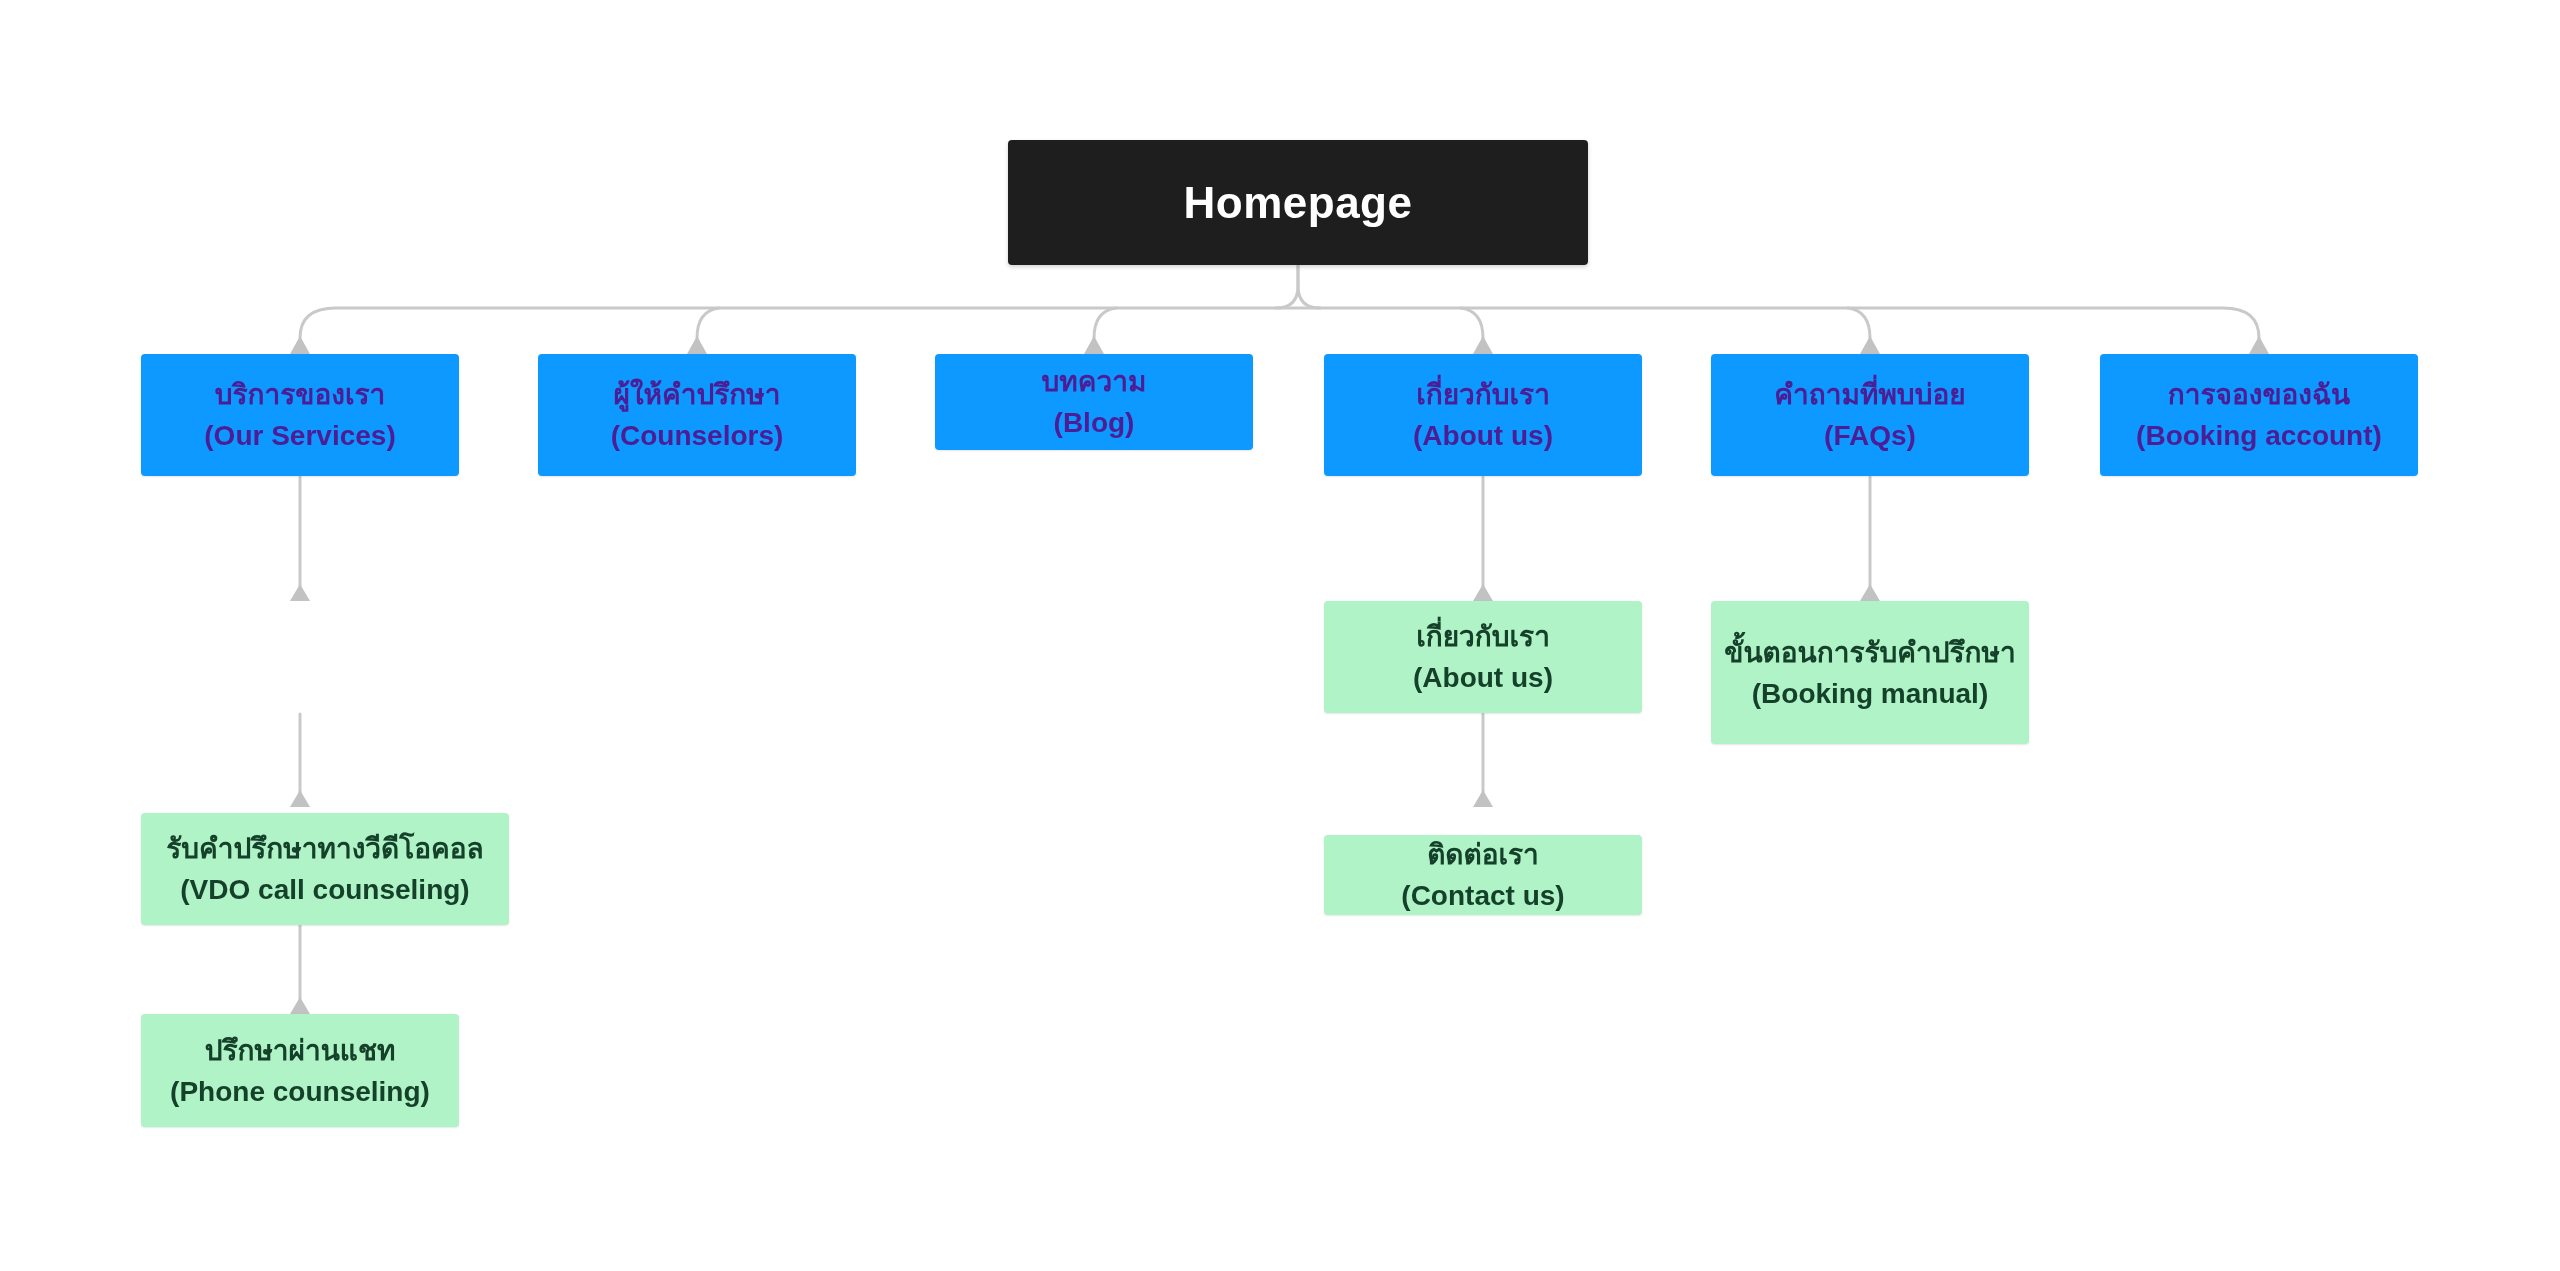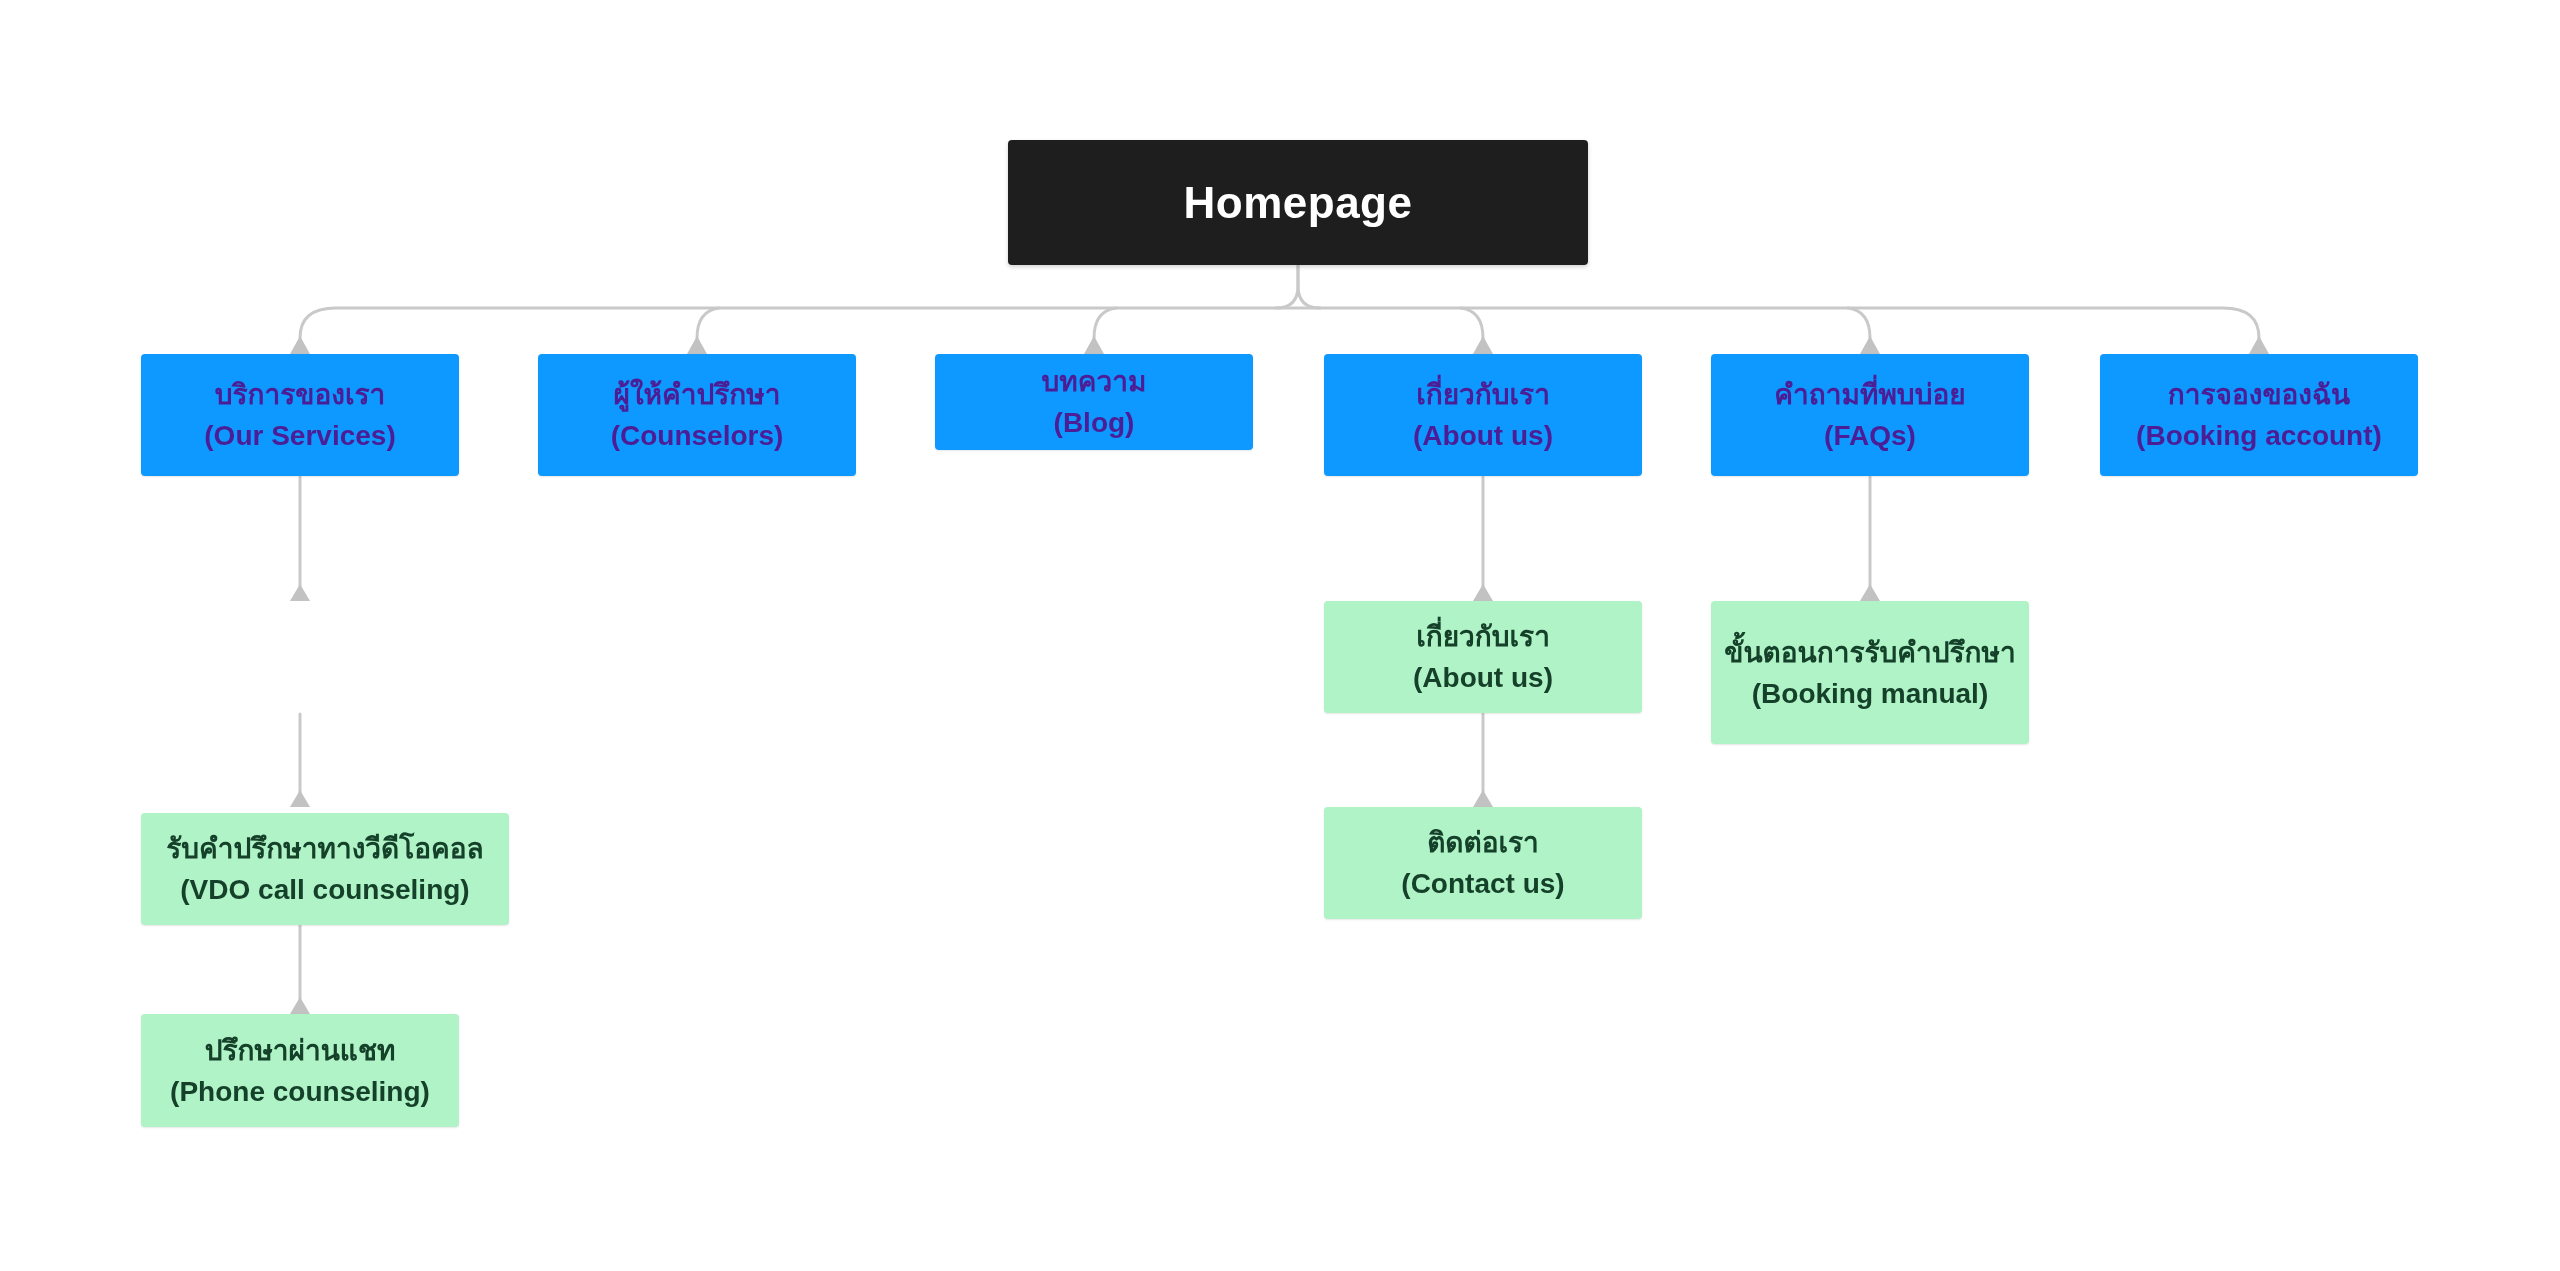--- a/index.html
+++ b/index.html
@@ -115,21 +115,21 @@
   </div>
   <div class="node node-secondary" style="left:141px;top:1014px;width:318px;height:113px;">
     <span class="line">ปรึกษาผ่านแชท</span>
     <span class="line">(Phone counseling)</span>
   </div>
 
   <div class="node node-secondary" style="left:1324px;top:601px;width:318px;height:112px;">
     <span class="line">เกี่ยวกับเรา</span>
     <span class="line">(About us)</span>
   </div>
-  <div class="node node-secondary" style="left:1324px;top:807px;width:318px;height:112px;">
+  <div class="node node-secondary" style="left:1324px;top:835px;width:318px;height:80px;">
     <span class="line">ติดต่อเรา</span>
     <span class="line">(Contact us)</span>
   </div>
 
   <div class="node node-secondary" style="left:1711px;top:601px;width:318px;height:143px;">
     <span class="line">ขั้นตอนการรับคำปรึกษา</span>
     <span class="line">(Booking manual)</span>
   </div>
 
 </div>

